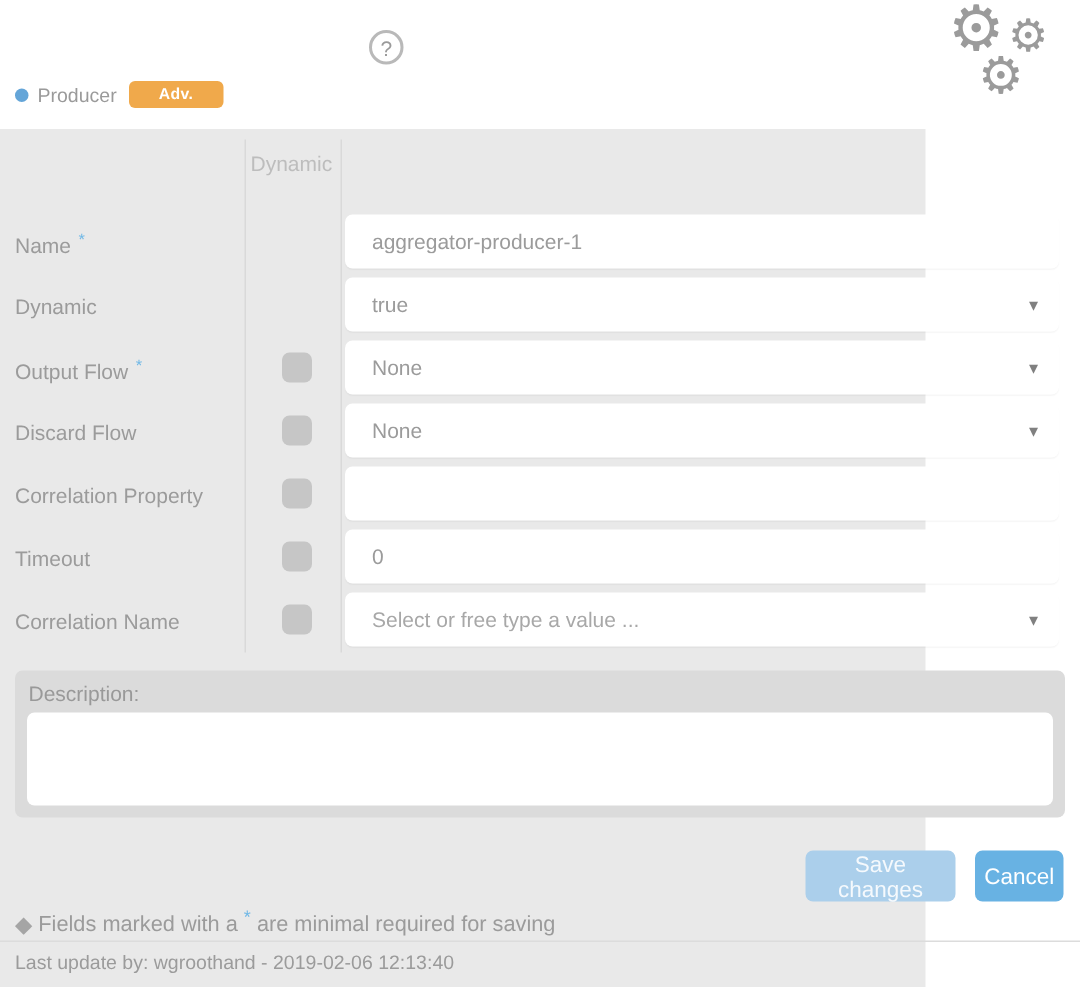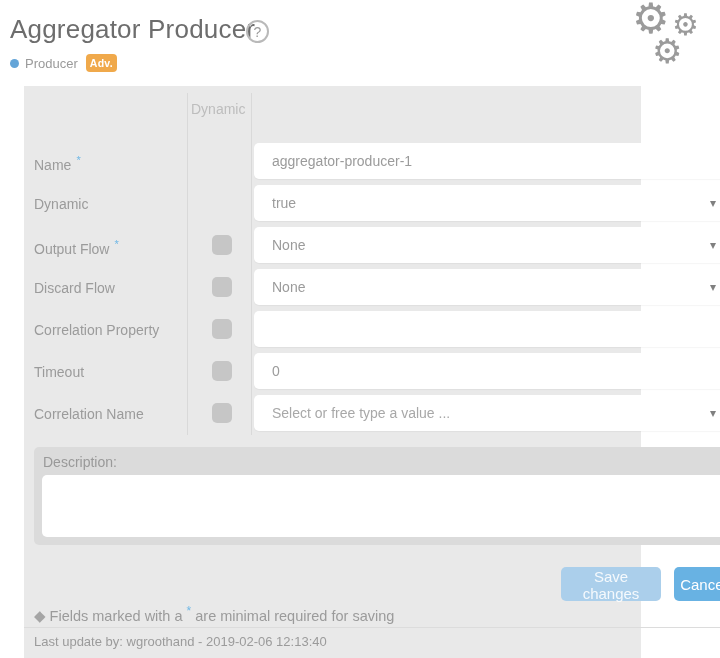--- a/index.html
+++ b/index.html
@@ -26,25 +26,25 @@
   .gears { position: absolute; right: 12px; top: 0px; width: 78px; height: 82px; color: #9b9b9b; }
   .gear { position: absolute; line-height: 1; }
   .gear-large  { font-size: 42px; left: 2px;  top: -2px; }
   .gear-small  { font-size: 30px; left: 42px; top: 10px; }
   .gear-medium { font-size: 34px; left: 22px; top: 34px; }
   .subline { position: absolute; left: 10px; top: 53px; height: 20px; display: flex; align-items: center; }
   .type-dot { width: 9px; height: 9px; border-radius: 50%; background: #64a5d8; margin-right: 6px; }
   .type-label { font-size: 13px; color: #9a9a9a; margin-right: 8px; }
   .adv-badge {
     background: #f0a94b; color: #ffffff; font-size: 10.5px; font-weight: bold;
-    padding: 3px 4px; border-radius: 4px; letter-spacing: 0.3px;
+    padding: 3px 20px; border-radius: 4px; letter-spacing: 0.3px;
   }
 
   
-  .panel { position: absolute; top: 86px; left: 0; width: 617px; height: 572px; background: #e9e9e9; margin-left: 24px; }
+  .panel { position: absolute; top: 86px; left: 0; width: 617px; height: 572px; background: #e9e9e9; }
   .vline { position: absolute; width: 1px; background: #d9d9d9; top: 7px; height: 342px; }
   .vline-left { left: 163px; } .vline-right { left: 227px; }
   .dynamic-header {
     position: absolute; left: 167px; top: 15px; width: 56px;
     font-size: 14px; color: #bdbdbd;
   }
 
   
   .row-label {
     position: absolute; left: 10px; font-size: 14px; color: #9b9b9b; white-space: nowrap;
@@ -105,21 +105,20 @@
     position: absolute; left: 10px; top: 548px;
     font-size: 13px; color: #9b9b9b;
   }
 </style>
 </head>
 <body>
 
 <div id="app">
 
   <div class="header">
-    <div class="title">Aggregator Producer</div>
     <div class="help-circle">?</div>
     <div class="gears">
       <span class="gear gear-large">⚙</span>
       <span class="gear gear-small">⚙</span>
       <span class="gear gear-medium">⚙</span>
     </div>
     <div class="subline">
       <span class="type-dot"></span>
       <span class="type-label">Producer</span>
       <span class="adv-badge">Adv.</span>

